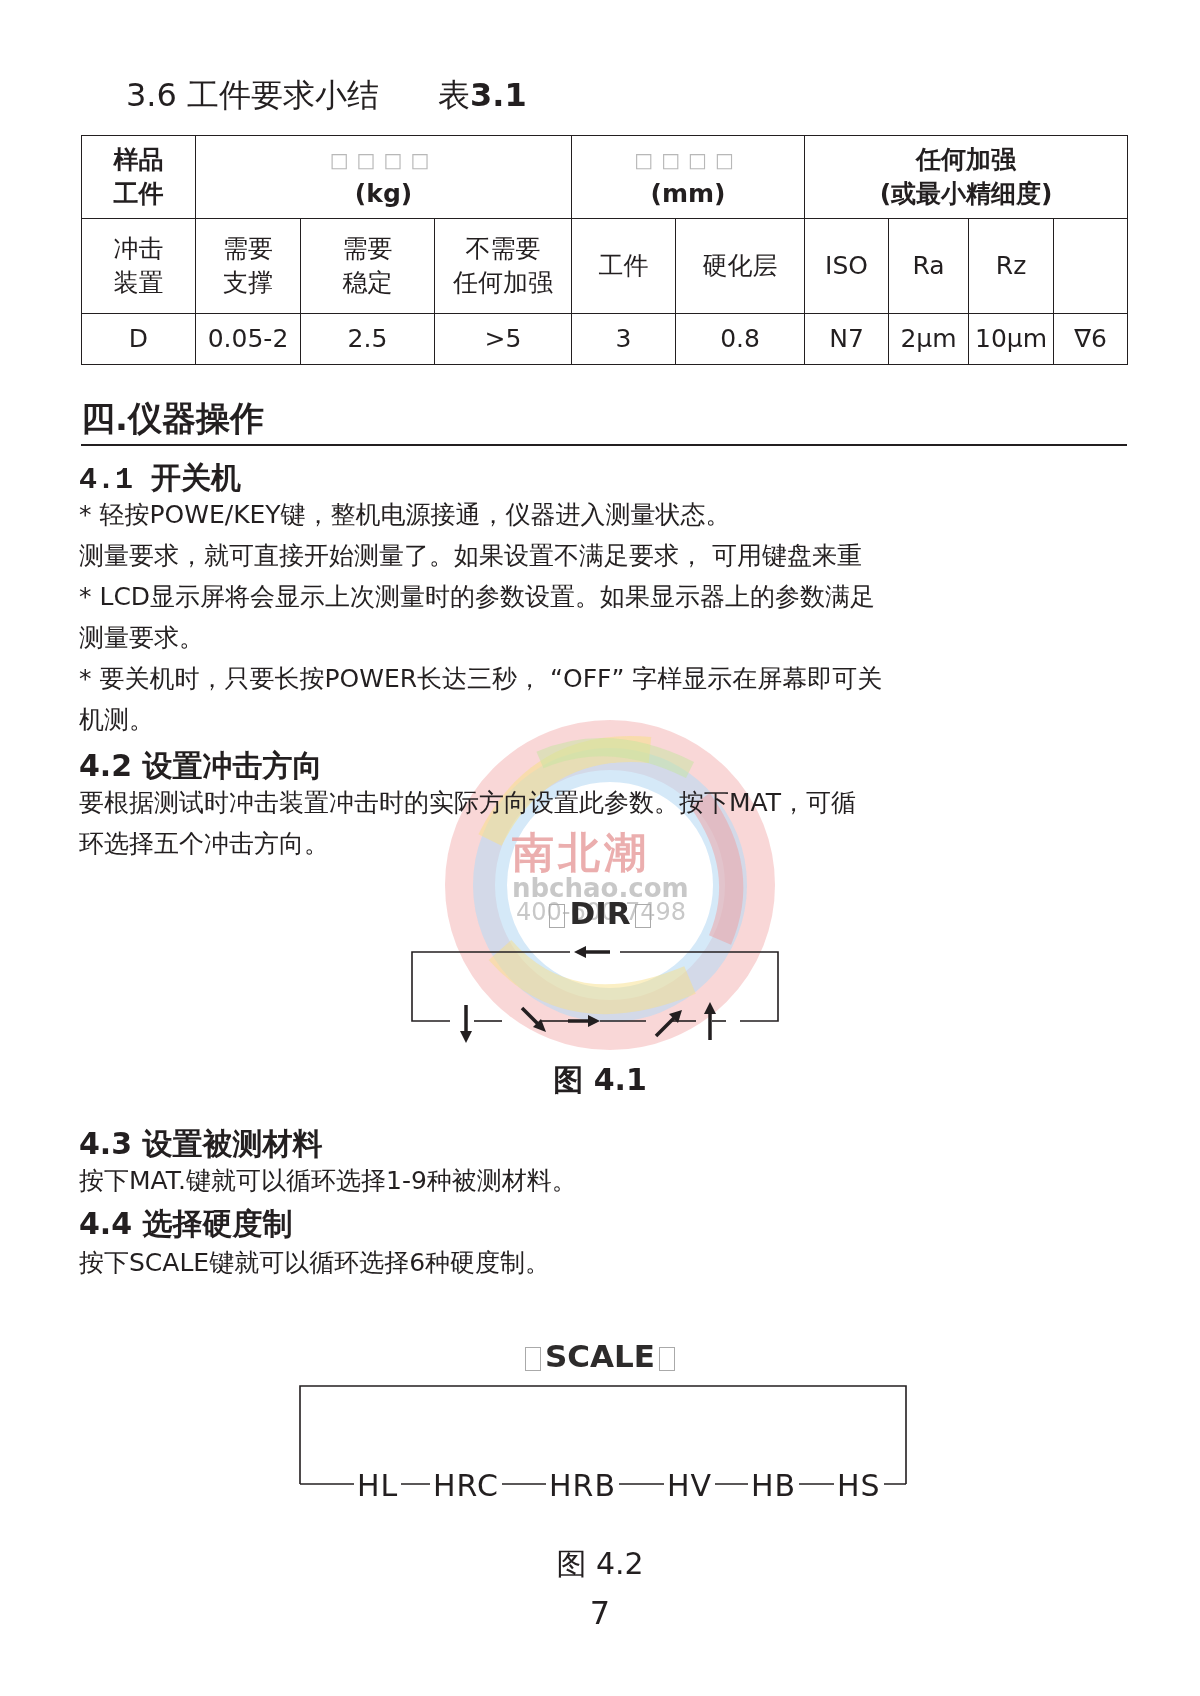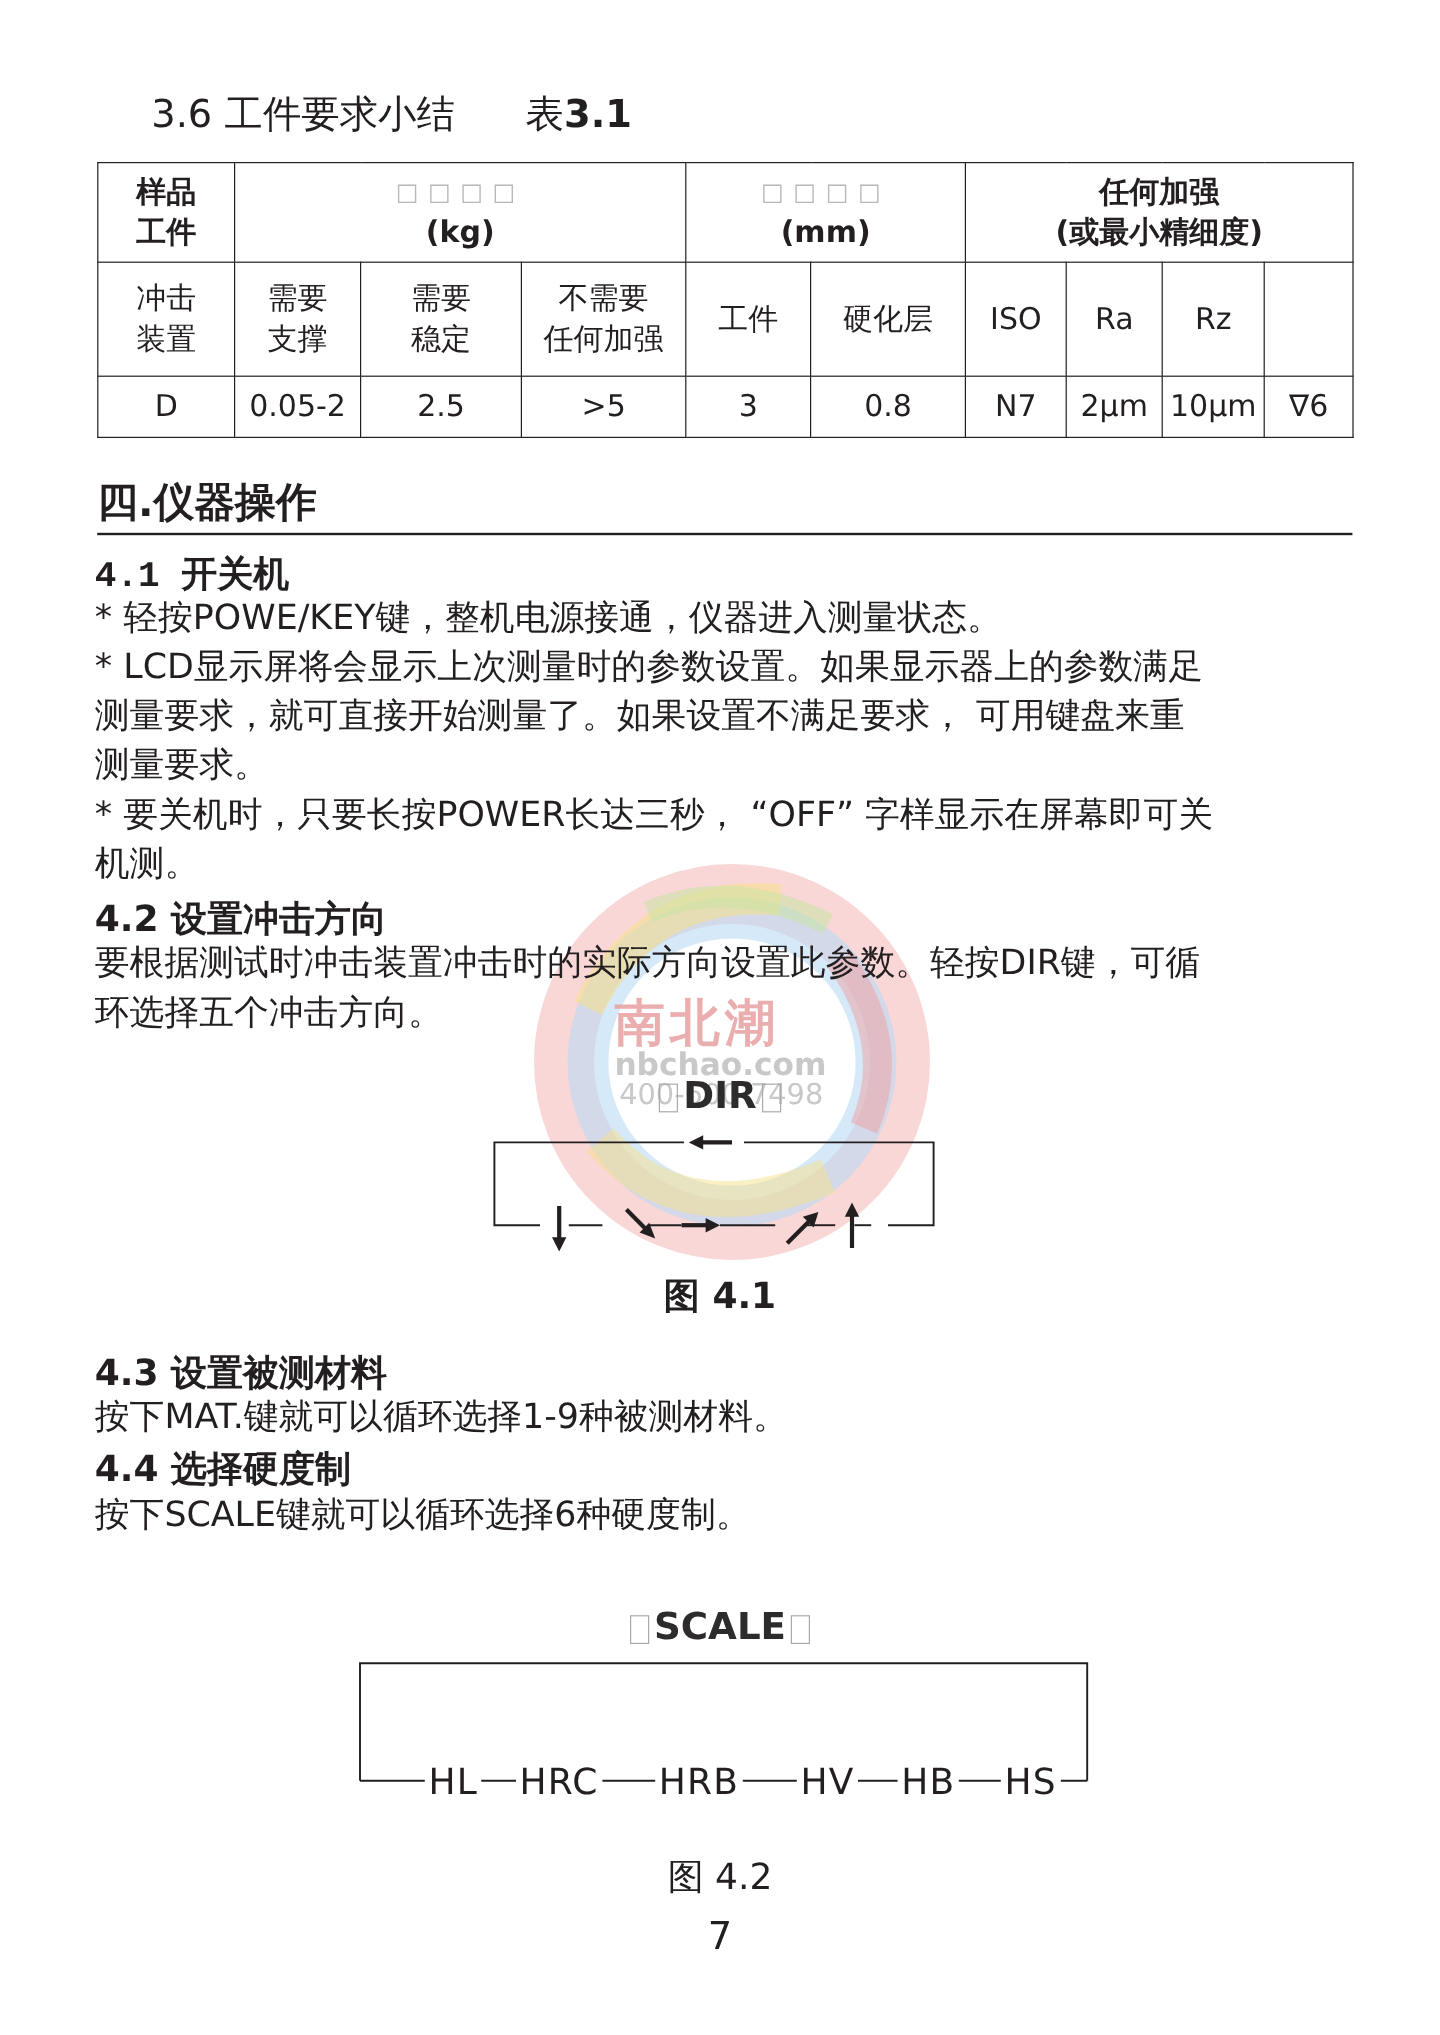--- a/index.html
+++ b/index.html
@@ -22,21 +22,21 @@
     font-size: 25px; line-height: 34px; padding: 0;
   }
   .hdr td { height: 82px; font-weight: bold; }
   .sub td { height: 94px; }
   .val td { height: 50px; font-size: 26px; }
   .missing { color: #b8b8b8; font-weight: normal; letter-spacing: 8px; font-size: 20px; }
 
   .chapter { left: 81px; top: 396px; font-size: 34px; font-weight: bold; }
   .chapter-rule { left: 81px; top: 444px; width: 1046px; height: 2px; background: #231f20; }
   .h2 { left: 79px; font-size: 30px; font-weight: bold; }
-  .para { left: 79px; width: 1050px; font-size: 29px; line-height: 41px; }
+  .para { left: 79px; width: 1050px; font-size: 25px; line-height: 41px; }
 
   .watermark { left: 420px; top: 700px; width: 380px; height: 380px; pointer-events: none; }
 
   .key-label { font-size: 31px; font-weight: bold; color: #2d2b2b; text-align: center; }
   .tofu { display: inline-block; width: 14px; height: 22px; border: 1px solid #aaa; vertical-align: middle; margin: 0 4px; }
 
   .fig-caption { font-size: 30px; text-align: center; }
   .scale-items { position: absolute; left: 300px; top: 1468px; width: 610px; height: 40px; }
   .scale-item { position: absolute; top: 0; font-size: 30px; letter-spacing: 1px; background: #fff; padding: 0 3px; }
 </style>
@@ -133,30 +133,30 @@
 <div class="abs" style="left:512px;top:825px;font-size:42px;font-weight:bold;color:#e8a0a0;letter-spacing:4px;opacity:0.85;">南北潮</div>
 <div class="abs" style="left:512px;top:873px;font-size:26px;font-weight:bold;color:#c8c8c8;">nbchao.com</div>
 <div class="abs" style="left:516px;top:898px;font-size:24px;color:#c8c8c8;">400-600-7498</div>
 
 <div class="abs chapter">四.仪器操作</div>
 <div class="abs chapter-rule"></div>
 
 <div class="abs h2" style="top:458px;font-family:Liberation Mono, monospace;">4.1 开关机</div>
 <div class="abs para" style="top:494px;">
   <div>* 轻按POWE/KEY键，整机电源接通，仪器进入测量状态。</div>
+  <div>测量要求，就可直接开始测量了。如果设置不满足要求， 可用键盘来重</div>
   <div>* LCD显示屏将会显示上次测量时的参数设置。如果显示器上的参数满足</div>
-  <div>测量要求，就可直接开始测量了。如果设置不满足要求， 可用键盘来重</div>
   <div>测量要求。</div>
   <div>* 要关机时，只要长按POWER长达三秒， “OFF” 字样显示在屏幕即可关</div>
   <div>机测。</div>
 </div>
 
 <div class="abs h2" style="top:746px;">4.2 设置冲击方向</div>
 <div class="abs para" style="top:782px;">
-  <div>要根据测试时冲击装置冲击时的实际方向设置此参数。轻按DIR键，可循</div>
+  <div>要根据测试时冲击装置冲击时的实际方向设置此参数。按下MAT，可循</div>
   <div>环选择五个冲击方向。</div>
 </div>
 
 <div class="abs key-label" style="left:500px;top:895px;width:200px;">
   <span class="tofu"></span><span>DIR</span><span class="tofu"></span>
 </div>
 <svg class="abs" style="left:410px;top:940px;" width="370" height="110" viewBox="0 0 370 110">
   <g stroke="#231f20" stroke-width="1.6" fill="none">
     <polyline points="160,12 2,12 2,81 40,81"></polyline>
     <polyline points="210,12 368,12 368,81 330,81"></polyline>

